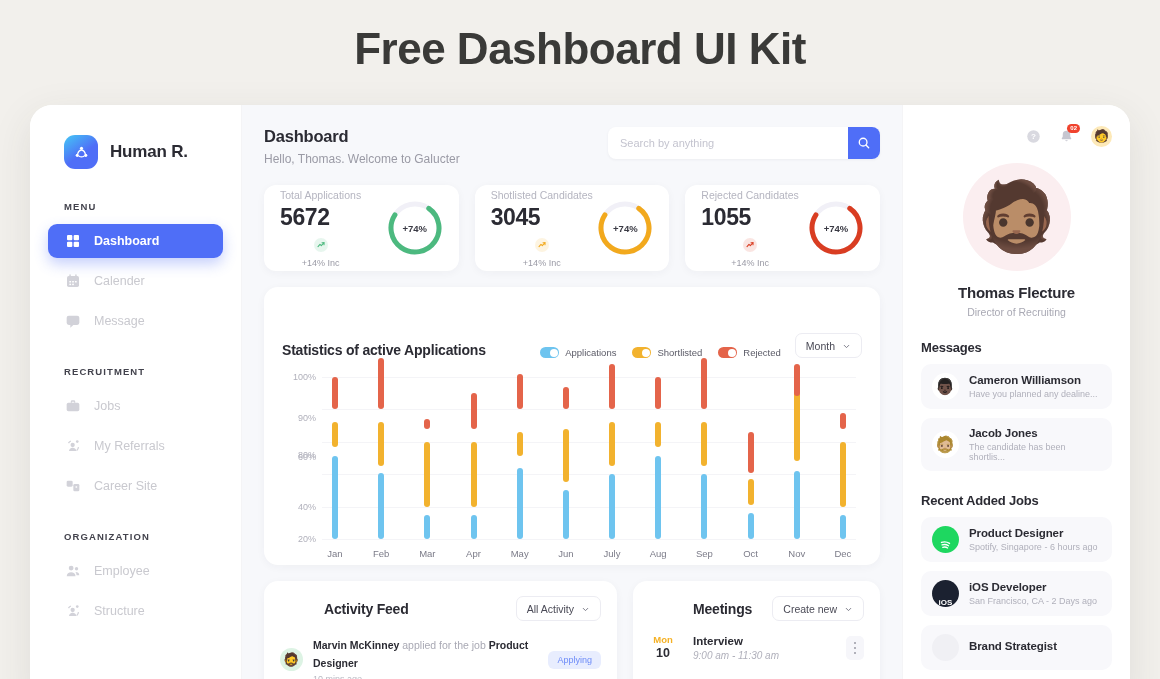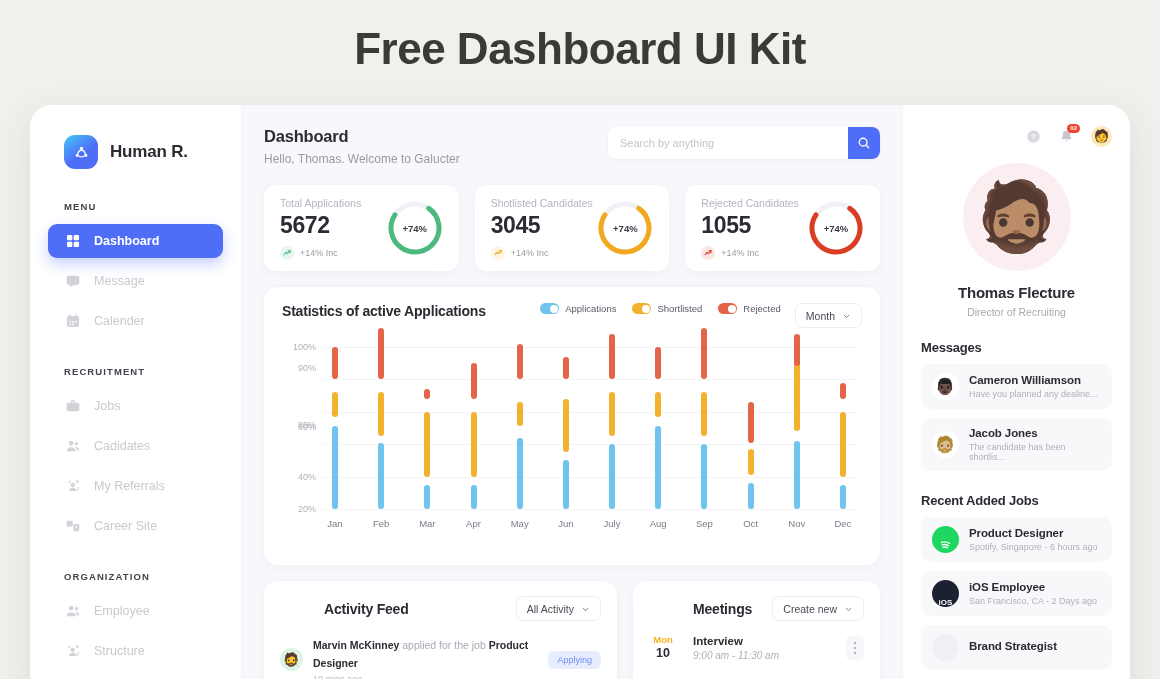--- a/index.html
+++ b/index.html
@@ -85,36 +85,36 @@
 
   
   .stats { display:flex; gap:16px; margin-top:4px; }
   .stat {
     flex:1; background:#fff; border-radius:12px; height:86px;
     padding:14px 16px; display:flex; justify-content:space-between; align-items:center;
     box-shadow:0 2px 8px rgba(40,40,60,0.045);
   }
   .stat-label { font-size:10.5px; color:#b5b5c0; }
   .stat-value { font-size:23px; font-weight:bold; color:#2b2b33; margin-top:3px; letter-spacing:-0.4px; }
-  .stat-delta { display:flex; align-items:center; gap:6px; margin-top:7px; }
+  .stat-delta { display:flex; align-items:center; gap:6px; margin-top:7px;flex-direction:column; }
   .delta-dot { width:14px; height:14px; border-radius:50%; display:flex; align-items:center; justify-content:center; }
   .delta-txt { font-size:9px; color:#9a9aa5; }
   .ring { position:relative; width:56px; height:56px; flex:0 0 56px; }
   .ring .pct {
     position:absolute; inset:0; display:flex; align-items:center; justify-content:center;
     font-size:9.5px; font-weight:bold; color:#3a3a44;
   }
 
   
   .chart-card {
     background:#fff; border-radius:14px; margin-top:16px;
     padding:16px 18px 12px 18px; height:278px;
     box-shadow:0 2px 8px rgba(40,40,60,0.045);
   }
-  .chart-head { display:flex; align-items:flex-start; justify-content:space-between; }
+  .chart-head { display:flex; align-items:flex-end; justify-content:space-between;margin-top:30px; }
   .chart-title { font-size:14px; font-weight:bold; color:#2b2b33; letter-spacing:-0.2px; }
   .legend { display:flex; align-items:center; gap:16px; margin-left:auto; margin-right:14px; }
   .leg { display:flex; align-items:center; gap:6px; }
   .leg-sw { width:19px; height:11px; border-radius:6px; position:relative; }
   .leg-sw::after { content:""; position:absolute; top:1.5px; right:1.5px; width:8px; height:8px; border-radius:50%; background:#fff; }
   .leg-tx { font-size:9.5px; color:#5a5a66; }
   .dd {
     display:flex; align-items:center; gap:7px; height:25px; padding:0 10px;
     border:1px solid #ececf2; border-radius:7px; background:#fff; cursor:pointer;
   }
@@ -220,63 +220,52 @@
                 <rect x="13" y="3" width="8" height="8" rx="1.6"></rect>
                 <rect x="3" y="13" width="8" height="8" rx="1.6"></rect>
                 <rect x="13" y="13" width="8" height="8" rx="1.6"></rect>
               </svg>
             </span>
             <span class="txt">Dashboard</span>
           </div>
           <div class="nav-item">
             <span class="ico">
               <svg width="16" height="16" viewBox="0 0 24 24" fill="#d2d2d9">
-                <rect x="2.5" y="4" width="19" height="14" rx="3.2"></rect>
-                <path d="M8 18 L8 22 L12.5 18z"></path>
-              </svg>
-            </span>
-            <span class="txt">Message</span>
-          </div>
-          <div class="nav-item">
-            <span class="ico">
-              <svg width="16" height="16" viewBox="0 0 24 24" fill="#d2d2d9">
                 <rect x="3" y="4.5" width="18" height="16.5" rx="2.6"></rect>
                 <rect x="6.5" y="2" width="2.2" height="4.6" rx="1.1"></rect>
                 <rect x="15.3" y="2" width="2.2" height="4.6" rx="1.1"></rect>
                 <rect x="6.5" y="12" width="2.6" height="2.2" fill="#fff"></rect>
                 <rect x="10.7" y="12" width="2.6" height="2.2" fill="#fff"></rect>
                 <rect x="14.9" y="12" width="2.6" height="2.2" fill="#fff"></rect>
                 <rect x="6.5" y="16" width="2.6" height="2.2" fill="#fff"></rect>
                 <rect x="10.7" y="16" width="2.6" height="2.2" fill="#fff"></rect>
               </svg>
             </span>
             <span class="txt">Calender</span>
           </div>
+          <div class="nav-item">
+            <span class="ico">
+              <svg width="16" height="16" viewBox="0 0 24 24" fill="#d2d2d9">
+                <rect x="2.5" y="4" width="19" height="14" rx="3.2"></rect>
+                <path d="M8 18 L8 22 L12.5 18z"></path>
+              </svg>
+            </span>
+            <span class="txt">Message</span>
+          </div>
         </div>
         <div class="nav-section">
           <div class="nav-label">RECRUITMENT</div>
           <div class="nav-item">
             <span class="ico">
               <svg width="16" height="16" viewBox="0 0 24 24" fill="#d2d2d9">
                 <rect x="2.5" y="7" width="19" height="13" rx="2.6"></rect>
                 <path d="M8.6 7V5.6A2.1 2.1 0 0 1 10.7 3.5h2.6a2.1 2.1 0 0 1 2.1 2.1V7h-2V5.6h-2.8V7z"></path>
               </svg>
             </span>
             <span class="txt">Jobs</span>
-          </div>
-          <div class="nav-item">
-            <span class="ico">
-              <svg width="16" height="16" viewBox="0 0 24 24" fill="#d2d2d9">
-                <circle cx="9.2" cy="7.6" r="3.6"></circle>
-                <path d="M2.6 20c0-3.7 3-6 6.6-6s6.6 2.3 6.6 6z"></path>
-                <circle cx="17.3" cy="8.6" r="2.5"></circle>
-                <path d="M16 13.6c3 0 5.4 1.9 5.4 4.6h-4.1c0-1.8-.6-3.4-1.6-4.6z"></path>
-              </svg>
-            </span>
-            <span class="txt">Cadidates</span>
           </div>
           <div class="nav-item">
             <span class="ico">
               <svg width="16" height="16" viewBox="0 0 24 24" fill="#d2d2d9">
                 <circle cx="11.5" cy="10.5" r="3.2"></circle>
                 <path d="M6 19.5c0-3.1 2.5-5 5.5-5s5.5 1.9 5.5 5z"></path>
                 <circle cx="18.4" cy="5.4" r="2"></circle>
                 <path d="M4.4 7.3a8 8 0 0 1 4-3.6l.8 1.7a6.2 6.2 0 0 0-3.1 2.8z"></path>
                 <path d="M6.2 19.9a8 8 0 0 0 4.4 1.9l-.2 1.9a10 10 0 0 1-5.4-2.3z" opacity="0"></path>
                 <path d="M19.3 13.6a8 8 0 0 1-2.4 4.6l1.3 1.4a10 10 0 0 0 3-5.7z"></path>
@@ -426,21 +415,21 @@
           <span>
             <svg width="9" height="9" viewBox="0 0 24 24" fill="none" stroke="#7b7b88" stroke-width="2.6">
               <path d="M6 9 L12 15 L18 9" stroke-linecap="round" stroke-linejoin="round"></path>
             </svg>
           </span>
         </div>
       </div>
       <div class="chart-body">
         <div class="yaxis" id="yaxis-root">
             <div class="ytick" style="top: 5px;">100%</div>
-            <div class="ytick" style="top: 26px;">90%</div>
+            <div class="ytick" style="top: 46px;">90%</div>
             <div class="ytick" style="top: 83px;">80%</div>
             <div class="ytick" style="top: 85px;">60%</div>
             <div class="ytick" style="top: 134.6px;">40%</div>
             <div class="ytick" style="top: 167px;">20%</div>
           </div>
         <div class="gridlines" id="grid-root">
             <div class="gl" style="top: 5px;"></div>
             <div class="gl" style="top: 37.4px;"></div>
             <div class="gl" style="top: 69.8px;"></div>
             <div class="gl" style="top: 102.2px;"></div>
@@ -636,21 +625,21 @@
           <span>
             <div class="rc-name">Product Designer</div>
             <div class="rc-sub">Spotify, Singapore  -  6 hours ago</div>
           </span>
         </div>
         <div class="rail-card">
           <span class="job-ic" style="background:#1b2130">
             <span style="color:#fff;font-size:8px;font-weight:bold;font-family:'Liberation Sans',sans-serif">iOS</span>
           </span>
           <span>
-            <div class="rc-name">iOS Employee</div>
+            <div class="rc-name">iOS Developer</div>
             <div class="rc-sub">San Francisco, CA  -  2 Days ago</div>
           </span>
         </div>
         <div class="rail-card">
           <span class="job-ic" style="background:#f0f0f4"></span>
           <span>
             <div class="rc-name">Brand Strategist</div>
             <div class="rc-sub"></div>
           </span>
         </div>

